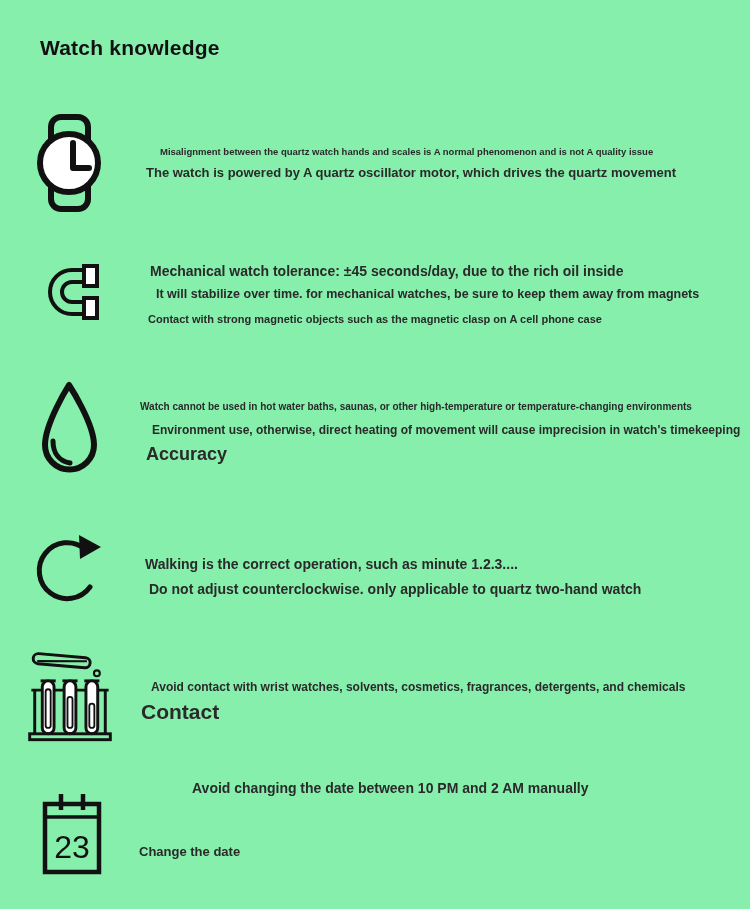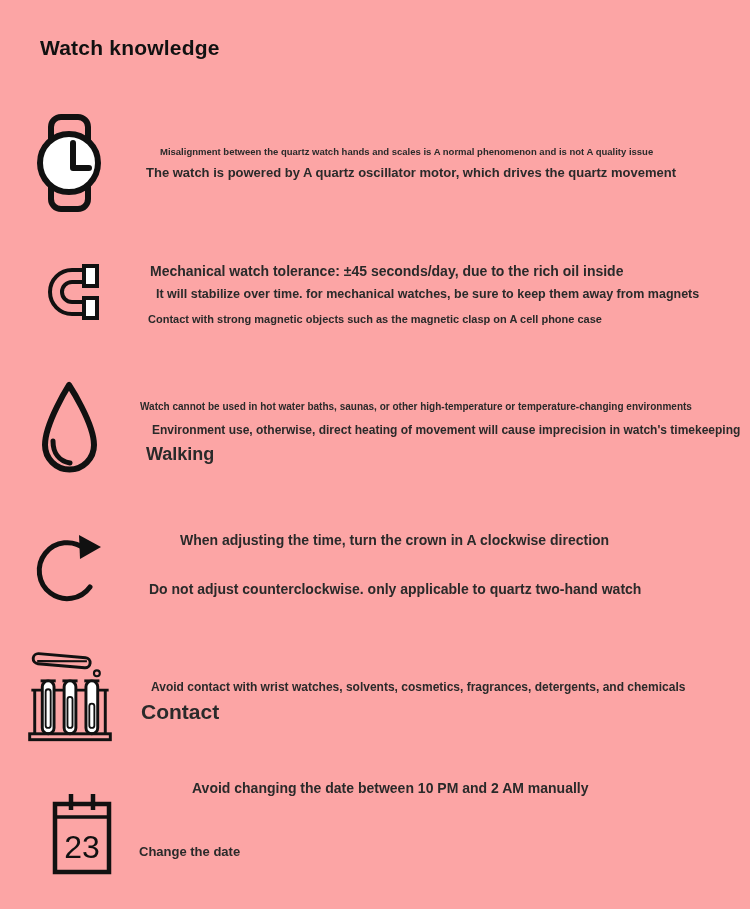--- a/index.html
+++ b/index.html
@@ -1,19 +1,19 @@
 <!DOCTYPE html>
 <html><head>
 <meta charset="utf-8">
 <style>
   html,body{margin:0;padding:0;background:#ffffff;}
   .page{
     position:relative;
     width:750px;height:909px;
-    background:#fca5a5;
+    background:#86efac;
     font-family:"Liberation Sans", sans-serif;
     overflow:hidden;
   }
   .title{
     position:absolute;left:40px;top:36px;
     font-size:21px;font-weight:bold;color:#111;
     letter-spacing:0.2px;white-space:nowrap;
   }
   .line{
     position:absolute;
@@ -54,29 +54,29 @@
   <div class="line" style="left:148px;top:313px;font-size:11px;">Contact with strong magnetic objects such as the magnetic clasp on A cell phone case</div>
 
   <div class="icon" style="left:38px;top:378px;">
     <svg width="62" height="102" viewBox="0 0 62 102">
       <path d="M31 7 C31 7 7 45 7 67 A24.5 24.5 0 0 0 56 67 C56 45 31 7 31 7 Z" fill="none" stroke="#111" stroke-width="6" stroke-linejoin="round"></path>
       <path d="M15 63 C15 75 21 83 32 85" fill="none" stroke="#111" stroke-width="5" stroke-linecap="round"></path>
     </svg>
   </div>
   <div class="line" style="left:140px;top:401px;font-size:10px;">Watch cannot be used in hot water baths, saunas, or other high-temperature or temperature-changing environments</div>
   <div class="line" style="left:152px;top:424px;font-size:12px;">Environment use, otherwise, direct heating of movement will cause imprecision in watch's timekeeping</div>
-  <div class="line" style="left:146px;top:444px;font-size:18px;">Walking</div>
+  <div class="line" style="left:146px;top:444px;font-size:18px;">Accuracy</div>
 
   <div class="icon" style="left:35px;top:520px;">
     <svg width="68" height="94" viewBox="0 0 68 94">
       <path d="M50 29 A28 28 0 1 0 55 67" fill="none" stroke="#111" stroke-width="5" stroke-linecap="round"></path>
       <polygon points="44,15 66,27 45,39" fill="#111"></polygon>
     </svg>
   </div>
-  <div class="line" style="left:180px;top:532px;font-size:14px;">When adjusting the time, turn the crown in A clockwise direction</div>
+  <div class="line" style="left:145px;top:556px;font-size:14px;">Walking is the correct operation, such as minute 1.2.3....</div>
   <div class="line" style="left:149px;top:581px;font-size:14px;">Do not adjust counterclockwise. only applicable to quartz two-hand watch</div>
 
   <div class="icon" style="left:28px;top:642px;">
     <svg width="84" height="108" viewBox="0 0 100 110">
       <g transform="rotate(5 40 14)">
         <rect x="6" y="7" width="68" height="12" rx="6" fill="none" stroke="#111" stroke-width="3.5"></rect>
         <line x1="11" y1="16" x2="70" y2="11" stroke="#111" stroke-width="2.5"></line>
       </g>
       <circle cx="82" cy="28" r="3.5" fill="none" stroke="#111" stroke-width="2.5"></circle>
       <line x1="4" y1="48" x2="96" y2="48" stroke="#111" stroke-width="3.5"></line>
@@ -96,21 +96,21 @@
         <line x1="67" y1="37" x2="85" y2="37" stroke="#111" stroke-width="3.5"></line>
         <rect x="69" y="37" width="14" height="63" rx="7" fill="#fff" stroke="#111" stroke-width="3.5"></rect>
         <rect x="73" y="64" width="6" height="29" rx="3" fill="none" stroke="#111" stroke-width="2.2"></rect>
       </g>
       <rect x="2" y="100" width="96" height="7" fill="none" stroke="#111" stroke-width="3.5"></rect>
     </svg>
   </div>
   <div class="line" style="left:151px;top:681px;font-size:12px;">Avoid contact with wrist watches, solvents, cosmetics, fragrances, detergents, and chemicals</div>
   <div class="line" style="left:141px;top:700px;font-size:21px;">Contact</div>
 
-  <div class="icon" style="left:50px;top:789px;">
+  <div class="icon" style="left:40px;top:789px;">
     <svg width="64" height="98" viewBox="0 0 64 98">
       <rect x="5" y="15" width="54" height="68" fill="none" stroke="#111" stroke-width="4.5"></rect>
       <line x1="5" y1="28" x2="59" y2="28" stroke="#111" stroke-width="3.5"></line>
       <line x1="21" y1="5" x2="21" y2="21" stroke="#111" stroke-width="4.5"></line>
       <line x1="43" y1="5" x2="43" y2="21" stroke="#111" stroke-width="4.5"></line>
       <text x="32" y="69" font-size="32" text-anchor="middle" fill="#111" font-family="Liberation Sans, sans-serif">23</text>
     </svg>
   </div>
   <div class="line" style="left:192px;top:780px;font-size:14px;">Avoid changing the date between 10 PM and 2 AM manually</div>
   <div class="line" style="left:139px;top:845px;font-size:13px;">Change the date</div>

